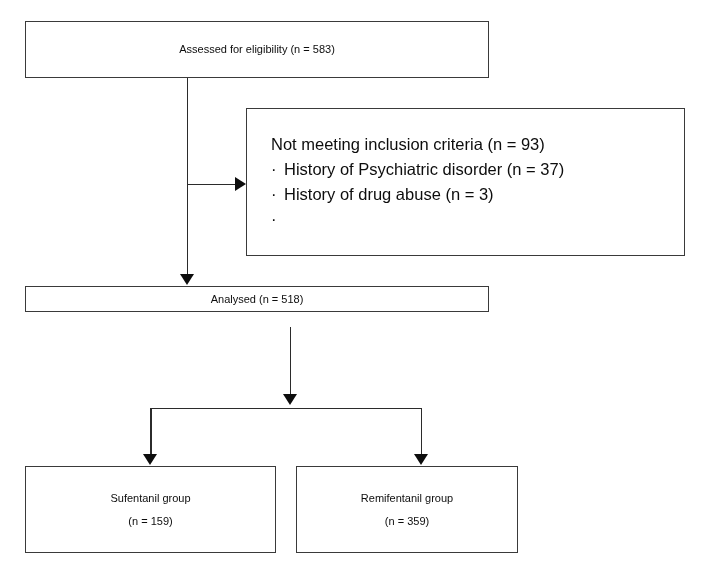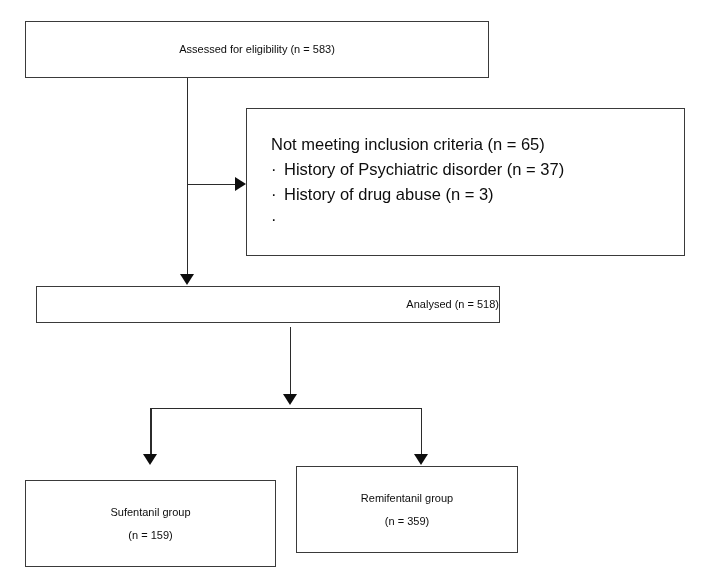--- a/index.html
+++ b/index.html
@@ -81,34 +81,32 @@
   .bullet-dot {
     display: inline-block;
     width: 13px;
     flex: 0 0 13px;
     text-align: left;
     font-size: 16.5px;
   }
 
   
   #box-analysed {
-    left: 36px;
+    left: 25px;
     top: 286px;
     width: 464px;
-    height: 37px;
-    justify-content: flex-end;
+    height: 26px;
   }
 
   
   #box-group-left {
     left: 25px;
     top: 466px;
     width: 251px;
     height: 87px;
-    margin-top: 14px;
   }
   #box-group-right {
     left: 296px;
     top: 466px;
     width: 222px;
     height: 87px;
   }
 
   
   .line-v {
@@ -174,21 +172,21 @@
   <div class="line-v" id="split-leg-right"></div>
   <div class="arrow-down" id="arrow-left-grp"></div>
   <div class="arrow-down" id="arrow-right-grp"></div>
 
   <div class="node" id="box-assessed">
     <div class="node-text">Assessed for eligibility (n = 583)</div>
   </div>
 
   <div class="node" id="box-excluded">
     <div class="excluded-inner">
-      <div class="excluded-title">Not meeting inclusion criteria (n = 65)</div>
+      <div class="excluded-title">Not meeting inclusion criteria (n = 93)</div>
       <ul class="excluded-list">
         <li>
           <span class="bullet-dot">·</span>
           <span>History of Psychiatric disorder (n = 37)</span>
         </li>
         <li>
           <span class="bullet-dot">·</span>
           <span>History of drug abuse (n = 3)</span>
         </li>
         <li>

